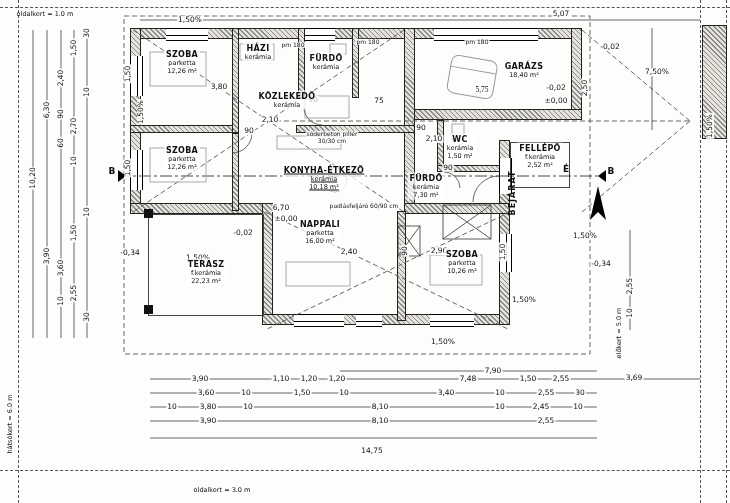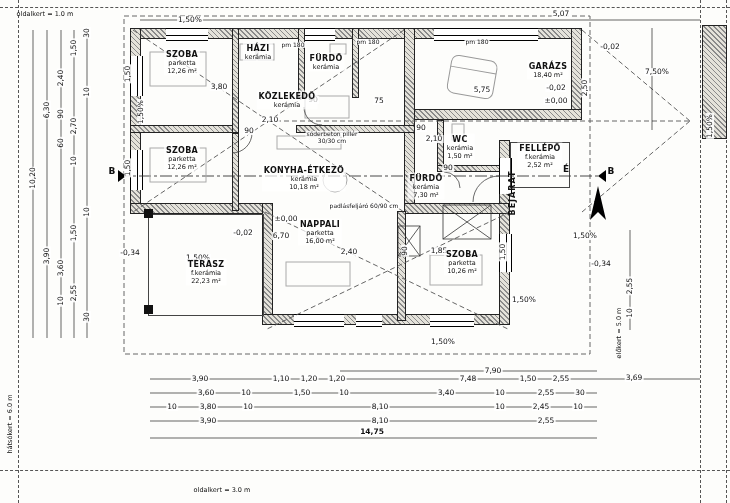--- a/index.html
+++ b/index.html
@@ -206,21 +206,21 @@
       <div class="lbl" style="left: 172px; top: 407px;">10</div>
       <div class="lbl" style="left: 208px; top: 407px;">3,80</div>
       <div class="lbl" style="left: 248px; top: 407px;">10</div>
       <div class="lbl" style="left: 380px; top: 407px;">8,10</div>
       <div class="lbl" style="left: 500px; top: 407px;">10</div>
       <div class="lbl" style="left: 541px; top: 407px;">2,45</div>
       <div class="lbl" style="left: 578px; top: 407px;">10</div>
       <div class="lbl" style="left: 208px; top: 421px;">3,90</div>
       <div class="lbl" style="left: 380px; top: 421px;">8,10</div>
       <div class="lbl" style="left: 546px; top: 421px;">2,55</div>
-      <div class="lbl" style="left: 372px; top: 432px; font-weight: bold;">14,75</div>
+      <div class="lbl" style="left: 372px; top: 451px;">14,75</div>
       <div class="lbl" style="left: 190px; top: 20px;">1,50%</div>
       <div class="lbl rot" style="left: 141px; top: 112px;">1,50%</div>
       <div class="lbl" style="left: 198px; top: 258px;">1,50%</div>
       <div class="lbl" style="left: 443px; top: 342px;">1,50%</div>
       <div class="lbl" style="left: 524px; top: 300px;">1,50%</div>
       <div class="lbl" style="left: 585px; top: 236px;">1,50%</div>
       <div class="lbl rot" style="left: 710px; top: 126px;">1,50%</div>
       <div class="lbl" style="left: 657px; top: 72px;">7,50%</div>
       <div class="lbl" style="left: 286px; top: 219px;">±0,00</div>
       <div class="lbl" style="left: 556px; top: 101px;">±0,00</div>
@@ -236,60 +236,60 @@
       <div class="lbl tiny" style="left: 368px; top: 42px;">pm 180</div>
       <div class="lbl tiny" style="left: 477px; top: 42px;">pm 180</div>
       <div class="lbl" style="left: 219px; top: 87px;">3,80</div>
       <div class="lbl" style="left: 249px; top: 131px;">90</div>
       <div class="lbl" style="left: 270px; top: 120px;">2,10</div>
       <div class="lbl" style="left: 313px; top: 100px;">90</div>
       <div class="lbl" style="left: 379px; top: 101px;">75</div>
       <div class="lbl" style="left: 421px; top: 128px;">90</div>
       <div class="lbl" style="left: 434px; top: 139px;">2,10</div>
       <div class="lbl" style="left: 448px; top: 168px;">90</div>
-      <div class="lbl" style="left: 439px; top: 251px;">1,85</div>
+      <div class="lbl" style="left: 439px; top: 251px;">2,96</div>
       <div class="lbl" style="left: 349px; top: 252px;">2,40</div>
       <div class="lbl rot" style="left: 405px; top: 251px;">90</div>
-      <div class="lbl" style="left: 482px; top: 90px;">5,75</div>
+      <div class="lbl" style="left: 482px; top: 90px; font-family: Liberation Serif, serif;">5,75</div>
       <div class="lbl rot" style="left: 585px; top: 88px;">2,50</div>
-      <div class="lbl" style="left: 281px; top: 208px; margin-top: 28px;">6,70</div>
+      <div class="lbl" style="left: 281px; top: 208px;">6,70</div>
       <div class="lbl rot" style="left: 128px; top: 74px;">1,50</div>
       <div class="lbl rot" style="left: 128px; top: 168px;">1,50</div>
       <div class="lbl rot" style="left: 503px; top: 252px;">1,50</div>
       <div class="lbl sec" style="left: 112px; top: 172px;">B</div>
       <div class="lbl sec" style="left: 611px; top: 172px;">B</div>
       <div class="lbl sec" style="left: 566px; top: 170px;">É</div>
       <div class="lbl rot entry" style="left: 513px; top: 193px;">BEJÁRAT</div>
       <div class="room" style="left: 182px; top: 62px;">
         <div class="rname">SZOBA</div>
         <div class="rfin">parketta</div>
         <div class="rarea">12,26 m²</div>
       </div>
       <div class="room" style="left: 258px; top: 52px;">
         <div class="rname">HÁZI</div>
         <div class="rfin">kerámia</div>
       </div>
       <div class="room" style="left: 326px; top: 62px;">
         <div class="rname">FÜRDŐ</div>
         <div class="rfin">kerámia</div>
       </div>
-      <div class="room" style="left: 524px; top: 70px; margin-left: 24px;">
+      <div class="room" style="left: 524px; top: 70px;">
         <div class="rname">GARÁZS</div>
         <div class="rarea">18,40 m²</div>
       </div>
       <div class="room" style="left: 287px; top: 100px;">
         <div class="rname">KÖZLEKEDŐ</div>
         <div class="rfin">kerámia</div>
       </div>
       <div class="room" style="left: 182px; top: 158px;">
         <div class="rname">SZOBA</div>
         <div class="rfin">parketta</div>
         <div class="rarea">12,26 m²</div>
       </div>
-      <div class="room" style="left: 304px; top: 178px;">
+      <div class="room" style="left: 324px; top: 178px; text-decoration: underline;">
         <div class="rname">KONYHA-ÉTKEZŐ</div>
         <div class="rfin">kerámia</div>
         <div class="rarea">10,18 m²</div>
       </div>
       <div class="room" style="left: 460px; top: 147px;">
         <div class="rname">WC</div>
         <div class="rfin">kerámia</div>
         <div class="rarea">1,50 m²</div>
       </div>
       <div class="room" style="left: 426px; top: 186px;">

